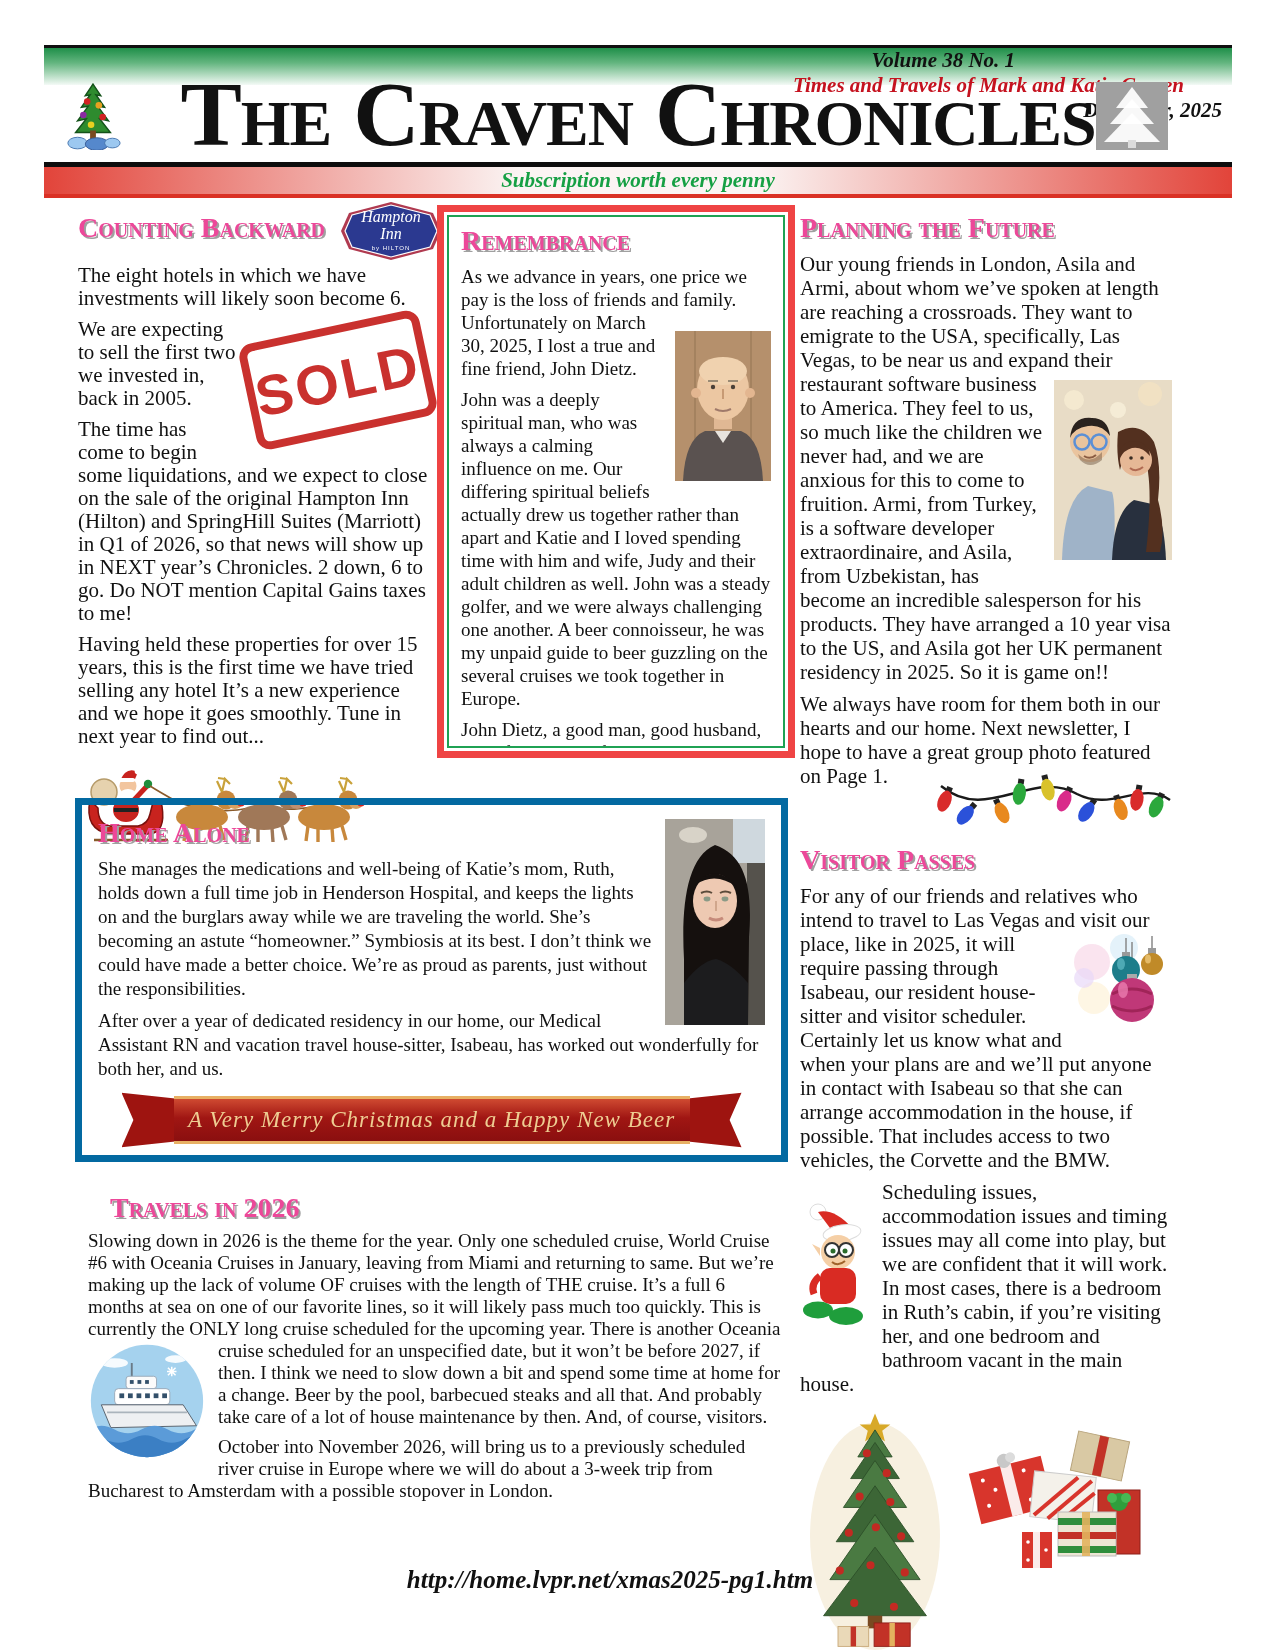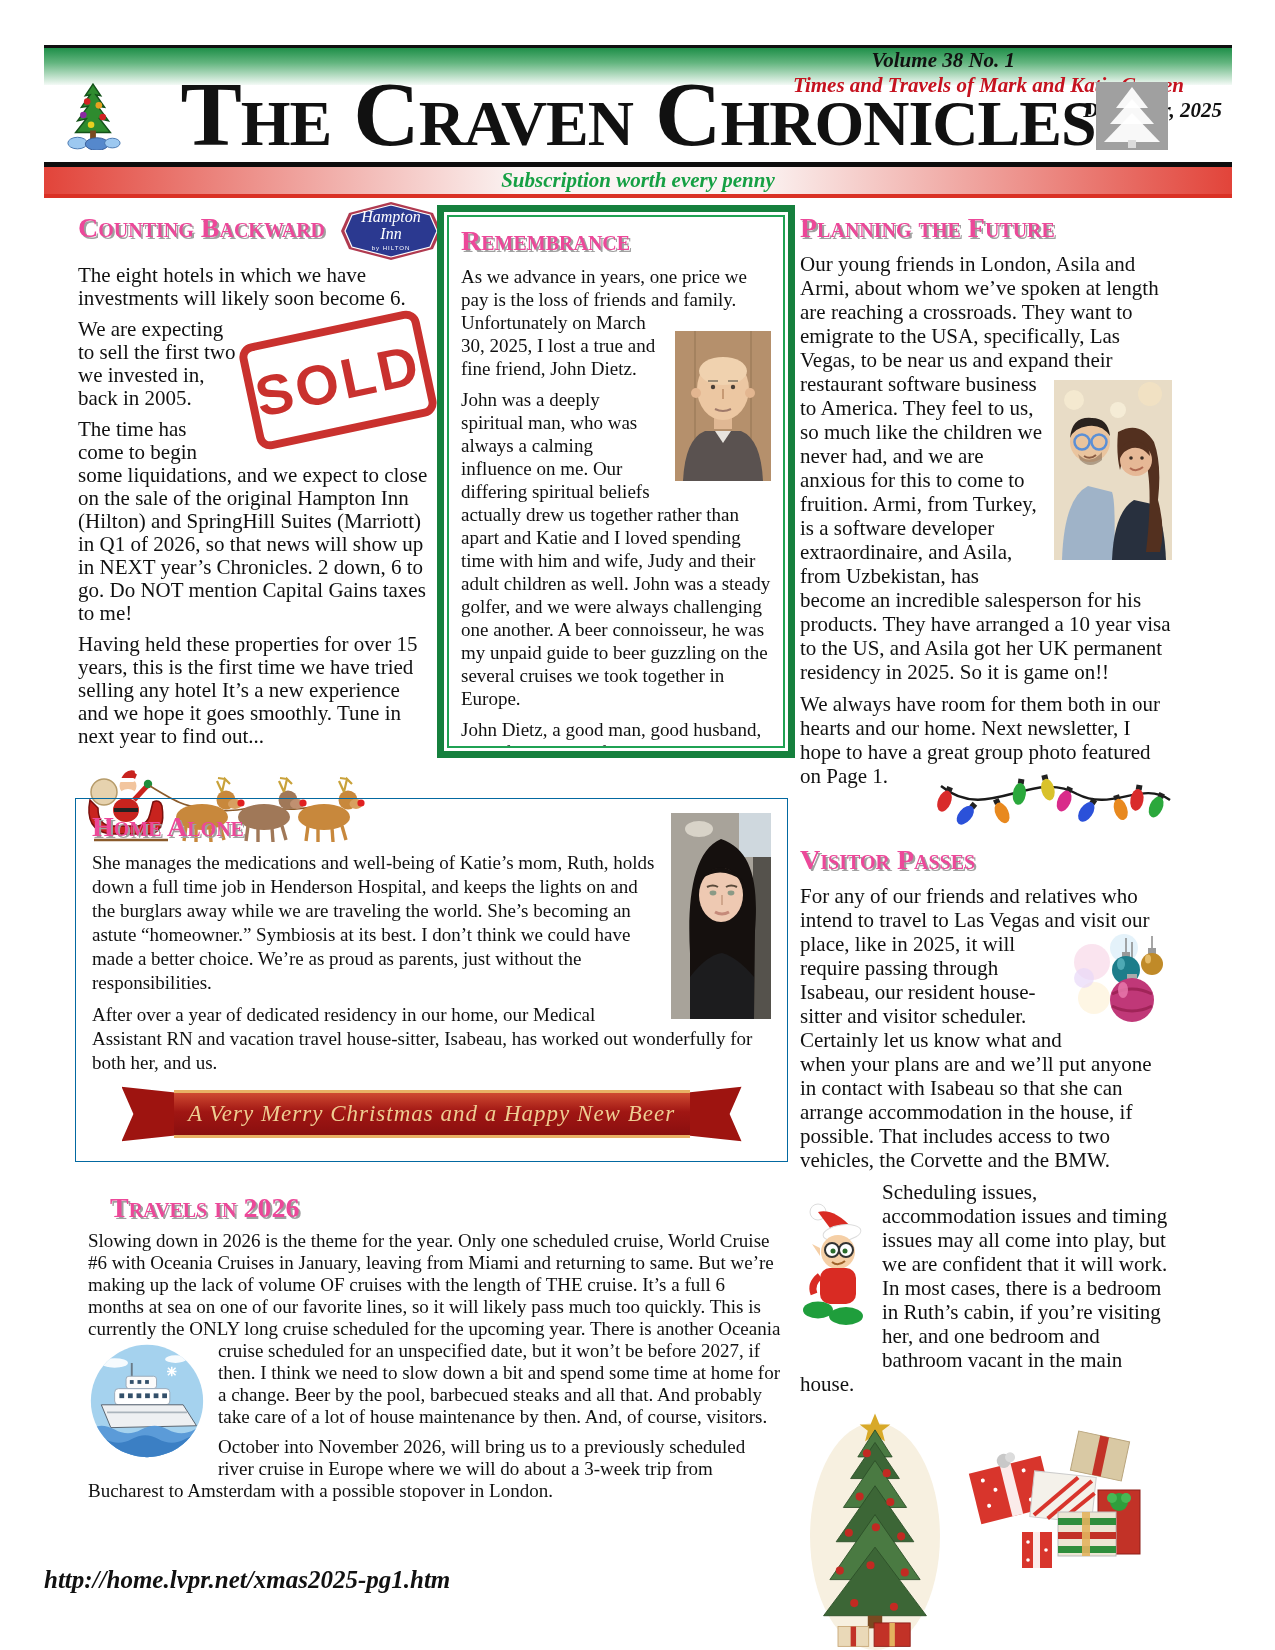--- a/index.html
+++ b/index.html
@@ -46,58 +46,58 @@
   .h-txt .h3 { display:block; font-size:6px; font-style:normal; letter-spacing:1px; margin-top:3px;
     font-family:"Liberation Sans",sans-serif; }
   .sold { float:right; clear:right; width:168px; height:92px; margin:0 0 16px 10px;
     transform:rotate(-12deg); border:8px solid #c5201d; border-radius:14px; color:#c5201d;
     font-family:"Liberation Sans",sans-serif; font-weight:bold; font-size:56px; letter-spacing:3px;
     display:flex; align-items:center; justify-content:center; opacity:.92; }
   .santa { display:block; margin:4px 0 0 6px; }
 
   
   .rem-box { position:absolute; left:437px; top:205px; width:358px; height:553px; box-sizing:border-box;
-    border:7px solid #15803d; }
+    border:7px solid #ef4444; }
   .rem-inner { box-sizing:border-box; border:2px solid #1fa253; margin:3px; height:calc(100% - 6px);
     padding:8px 12px 0 12px; font-size:19px; line-height:23px; overflow:hidden; }
   .john { float:right; clear:right; width:96px; height:150px; margin:0 0 4px 10px; }
 
   
   .col-right { position:absolute; left:800px; top:212px; width:372px; font-size:21px; line-height:24px; }
   .couple { float:right; clear:right; width:118px; height:180px; margin:0 0 28px 10px; }
   .lights { display:block; margin:-34px 0 0 auto; position:relative; z-index:2; }
   .vp-head { margin-top:6px; }
   .orn { float:right; clear:right; width:104px; height:96px; margin:0 0 4px 6px; }
   .elf { float:left; clear:left; width:72px; height:128px; margin:0 10px 30px 0; }
   .bottom-art { clear:both; display:flex; gap:16px; padding-top:6px; }
   .bottom-art .presents { margin-top:4px; }
 
   
   .home-box { position:absolute; left:75px; top:798px; width:713px; height:364px; box-sizing:border-box;
-    border:1px solid #0369a1; padding:12px 16px; font-size:19px; line-height:24px; }
+    border:7px solid #0369a1; padding:12px 16px; font-size:19px; line-height:24px; }
   .isabeau { float:right; clear:right; width:100px; height:206px; margin:2px 0 6px 12px; }
   .ribbon { clear:both; position:relative; width:620px; height:58px; margin:10px auto 0; }
   .ribbon::before { content:""; position:absolute; left:0; top:0; width:70px; height:100%;
     background:#9e1410; clip-path:polygon(0 3%, 100% 16%, 100% 84%, 0 97%, 17% 50%); }
   .ribbon::after { content:""; position:absolute; right:0; top:0; width:70px; height:100%;
     background:#9e1410; clip-path:polygon(100% 3%, 0 16%, 0 84%, 100% 97%, 83% 50%); }
   .ribbon-band { position:absolute; left:52px; right:52px; top:5px; bottom:5px; z-index:1;
     background:linear-gradient(180deg,#cf4a31 0%,#a01613 45%,#8a0f0f 100%);
     border-top:3px solid #e8b064; border-bottom:3px solid #e8b064; box-sizing:border-box;
     display:flex; align-items:center; justify-content:center; }
   .ribbon-text { color:#eecd92; font-style:italic; font-size:23px; letter-spacing:1px; white-space:nowrap; }
   .holly { display:inline-block; width:10px; height:10px; border-radius:50%;
     background:#e3b25e; margin:0 12px; }
 
   
   .travels { position:absolute; left:88px; top:1192px; width:695px; font-size:19px; line-height:22px; }
   .travels .headline { margin-left:22px; margin-bottom:6px; }
   .ship { float:left; clear:left; width:118px; height:118px; margin:0 12px 4px 0; }
 
-  .footer-url { position:absolute; left:44px; top:1566px; width:1132px; 
+  .footer-url { position:absolute; left:44px; top:1566px; width:1132px; text-align:center;
     font-weight:bold; font-style:italic; font-size:25px; }
 </style>
 </head>
 <body>
 
 <div class="page">
 
   <div class="green-bar">
     <span class="gb-l">Volume 38 No. 1</span>
     <span class="gb-c">Times and Travels of Mark and Katie Craven</span>

